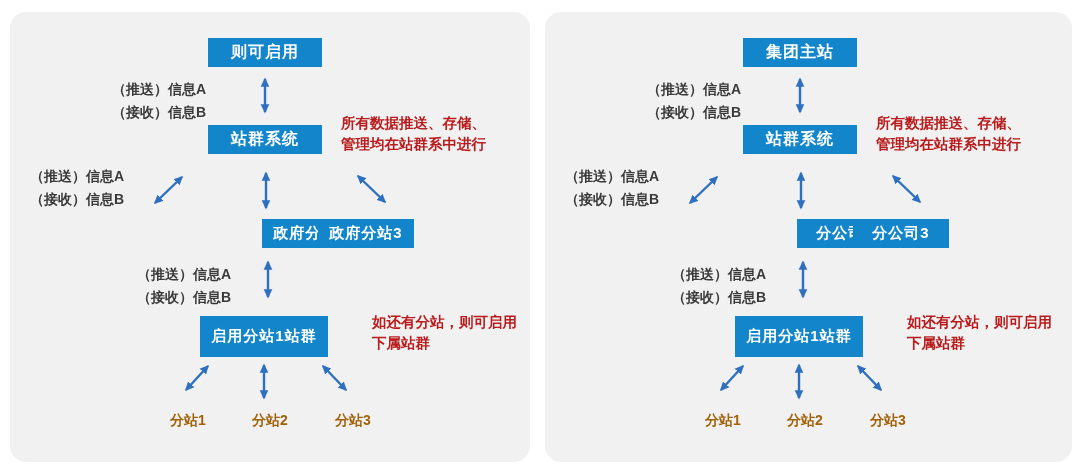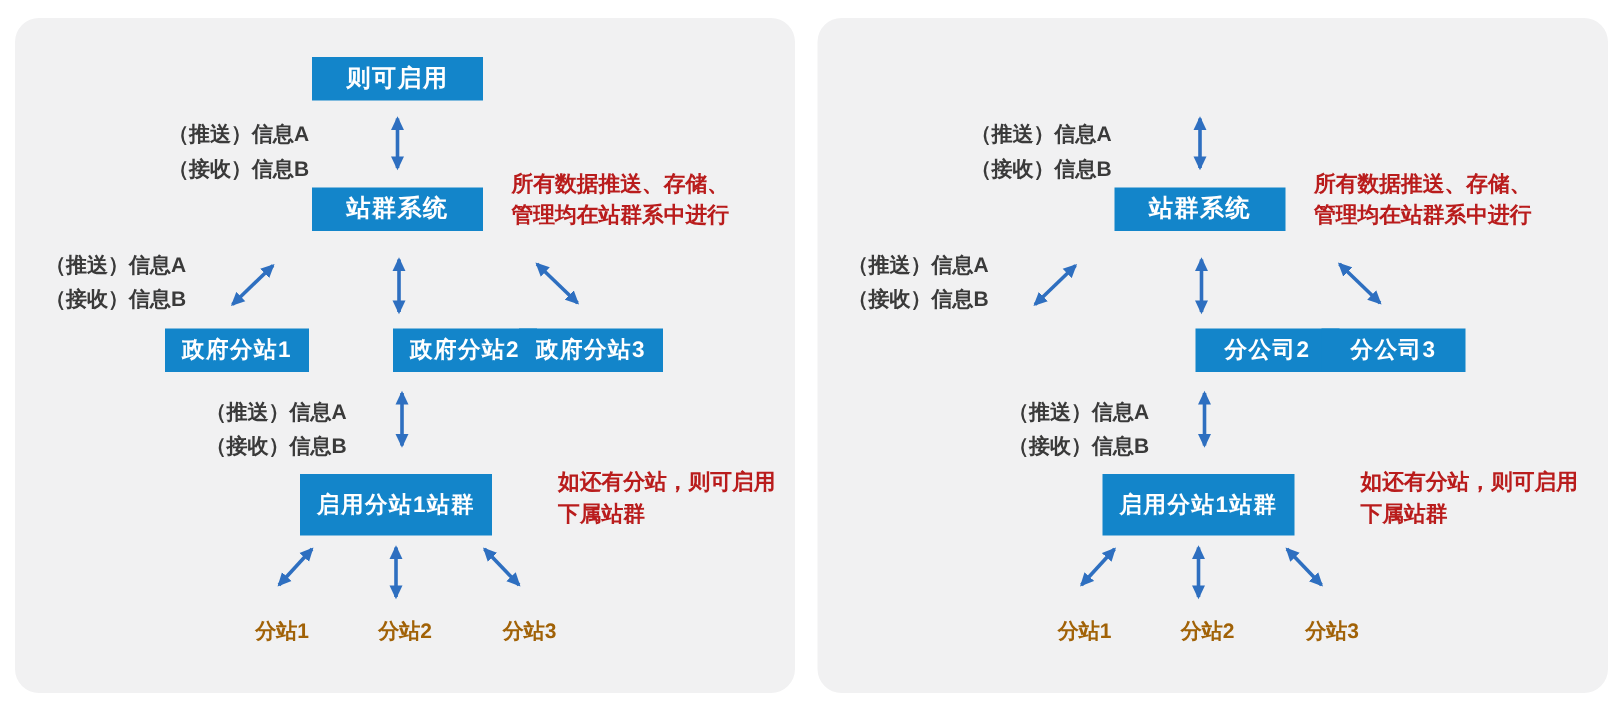--- a/index.html
+++ b/index.html
@@ -9,21 +9,21 @@
   .panel.left{left:10px;}
   .panel.right{left:545px;width:527px;}
   .arrows{position:absolute;left:0;top:0;width:520px;height:450px;pointer-events:none;}
   .node{position:absolute;background:#1385ca;color:#ffffff;font-weight:bold;
         display:flex;align-items:center;justify-content:center;letter-spacing:1px;}
   .node-main{left:198px;top:26px;width:114px;height:29px;font-size:16px;}
   .node-hub{left:198px;top:113px;width:114px;height:29px;font-size:16px;}
   .node-branch{top:207px;width:96px;height:29px;font-size:15px;}
   .node-b1{left:100px;}
   .node-b2{left:212px;margin-left:40px;}
-  .node-b3{left:336px;}
+  .node-b3{left:308px;}
   .node-subhub{left:190px;top:304px;width:128px;height:41px;font-size:15px;}
   .ann{position:absolute;color:#3a3a3a;font-weight:bold;font-size:14px;line-height:23px;white-space:nowrap;}
   .pair1{left:102px;top:66px;}
   .pair2{left:20px;top:153px;}
   .pair3{left:127px;top:251px;}
   .note{position:absolute;color:#b91c1c;font-weight:bold;font-size:14.5px;line-height:21px;white-space:nowrap;}
   .note1{left:331px;top:101px;}
   .note2{left:343px;top:300px;margin-left:19px;}
   .leaf{position:absolute;top:400px;width:60px;text-align:center;color:#a16207;font-weight:bold;font-size:14px;}
   .leaf1{left:148px;}
@@ -48,21 +48,20 @@
       <line class="ar" x1="256" y1="161" x2="256" y2="196" marker-start="url(#ah0)" marker-end="url(#ah0)"></line>
       <line class="ar" x1="348" y1="164" x2="375" y2="190" marker-start="url(#ah0)" marker-end="url(#ah0)"></line>
       <line class="ar" x1="258" y1="250" x2="258" y2="285" marker-start="url(#ah0)" marker-end="url(#ah0)"></line>
       <line class="ar" x1="198" y1="354" x2="176" y2="378" marker-start="url(#ah0)" marker-end="url(#ah0)"></line>
       <line class="ar" x1="254" y1="353" x2="254" y2="386" marker-start="url(#ah0)" marker-end="url(#ah0)"></line>
       <line class="ar" x1="313" y1="354" x2="336" y2="378" marker-start="url(#ah0)" marker-end="url(#ah0)"></line>
     </svg>
 
     <div class="node node-main">则可启用</div>
     <div class="node node-hub">站群系统</div>
-    <div class="node node-branch node-b1">政府分站1</div>
     <div class="node node-branch node-b2">政府分站2</div>
     <div class="node node-branch node-b3">政府分站3</div>
     <div class="node node-subhub">启用分站1站群</div>
 
     <div class="ann pair1">
       <div>（推送）信息A</div>
       <div>（接收）信息B</div>
     </div>
     <div class="ann pair2">
       <div>（推送）信息A</div>
@@ -97,20 +96,21 @@
       <line class="ar" x1="255" y1="67" x2="255" y2="100" marker-start="url(#ah1)" marker-end="url(#ah1)"></line>
       <line class="ar" x1="172" y1="165" x2="145" y2="191" marker-start="url(#ah1)" marker-end="url(#ah1)"></line>
       <line class="ar" x1="256" y1="161" x2="256" y2="196" marker-start="url(#ah1)" marker-end="url(#ah1)"></line>
       <line class="ar" x1="348" y1="164" x2="375" y2="190" marker-start="url(#ah1)" marker-end="url(#ah1)"></line>
       <line class="ar" x1="258" y1="250" x2="258" y2="285" marker-start="url(#ah1)" marker-end="url(#ah1)"></line>
       <line class="ar" x1="198" y1="354" x2="176" y2="378" marker-start="url(#ah1)" marker-end="url(#ah1)"></line>
       <line class="ar" x1="254" y1="353" x2="254" y2="386" marker-start="url(#ah1)" marker-end="url(#ah1)"></line>
       <line class="ar" x1="313" y1="354" x2="336" y2="378" marker-start="url(#ah1)" marker-end="url(#ah1)"></line>
     </svg>
 
+    <div class="node node-main">集团主站</div>
     <div class="node node-hub">站群系统</div>
     <div class="node node-branch node-b2">分公司2</div>
     <div class="node node-branch node-b3">分公司3</div>
     <div class="node node-subhub">启用分站1站群</div>
 
     <div class="ann pair1">
       <div>（推送）信息A</div>
       <div>（接收）信息B</div>
     </div>
     <div class="ann pair2">

